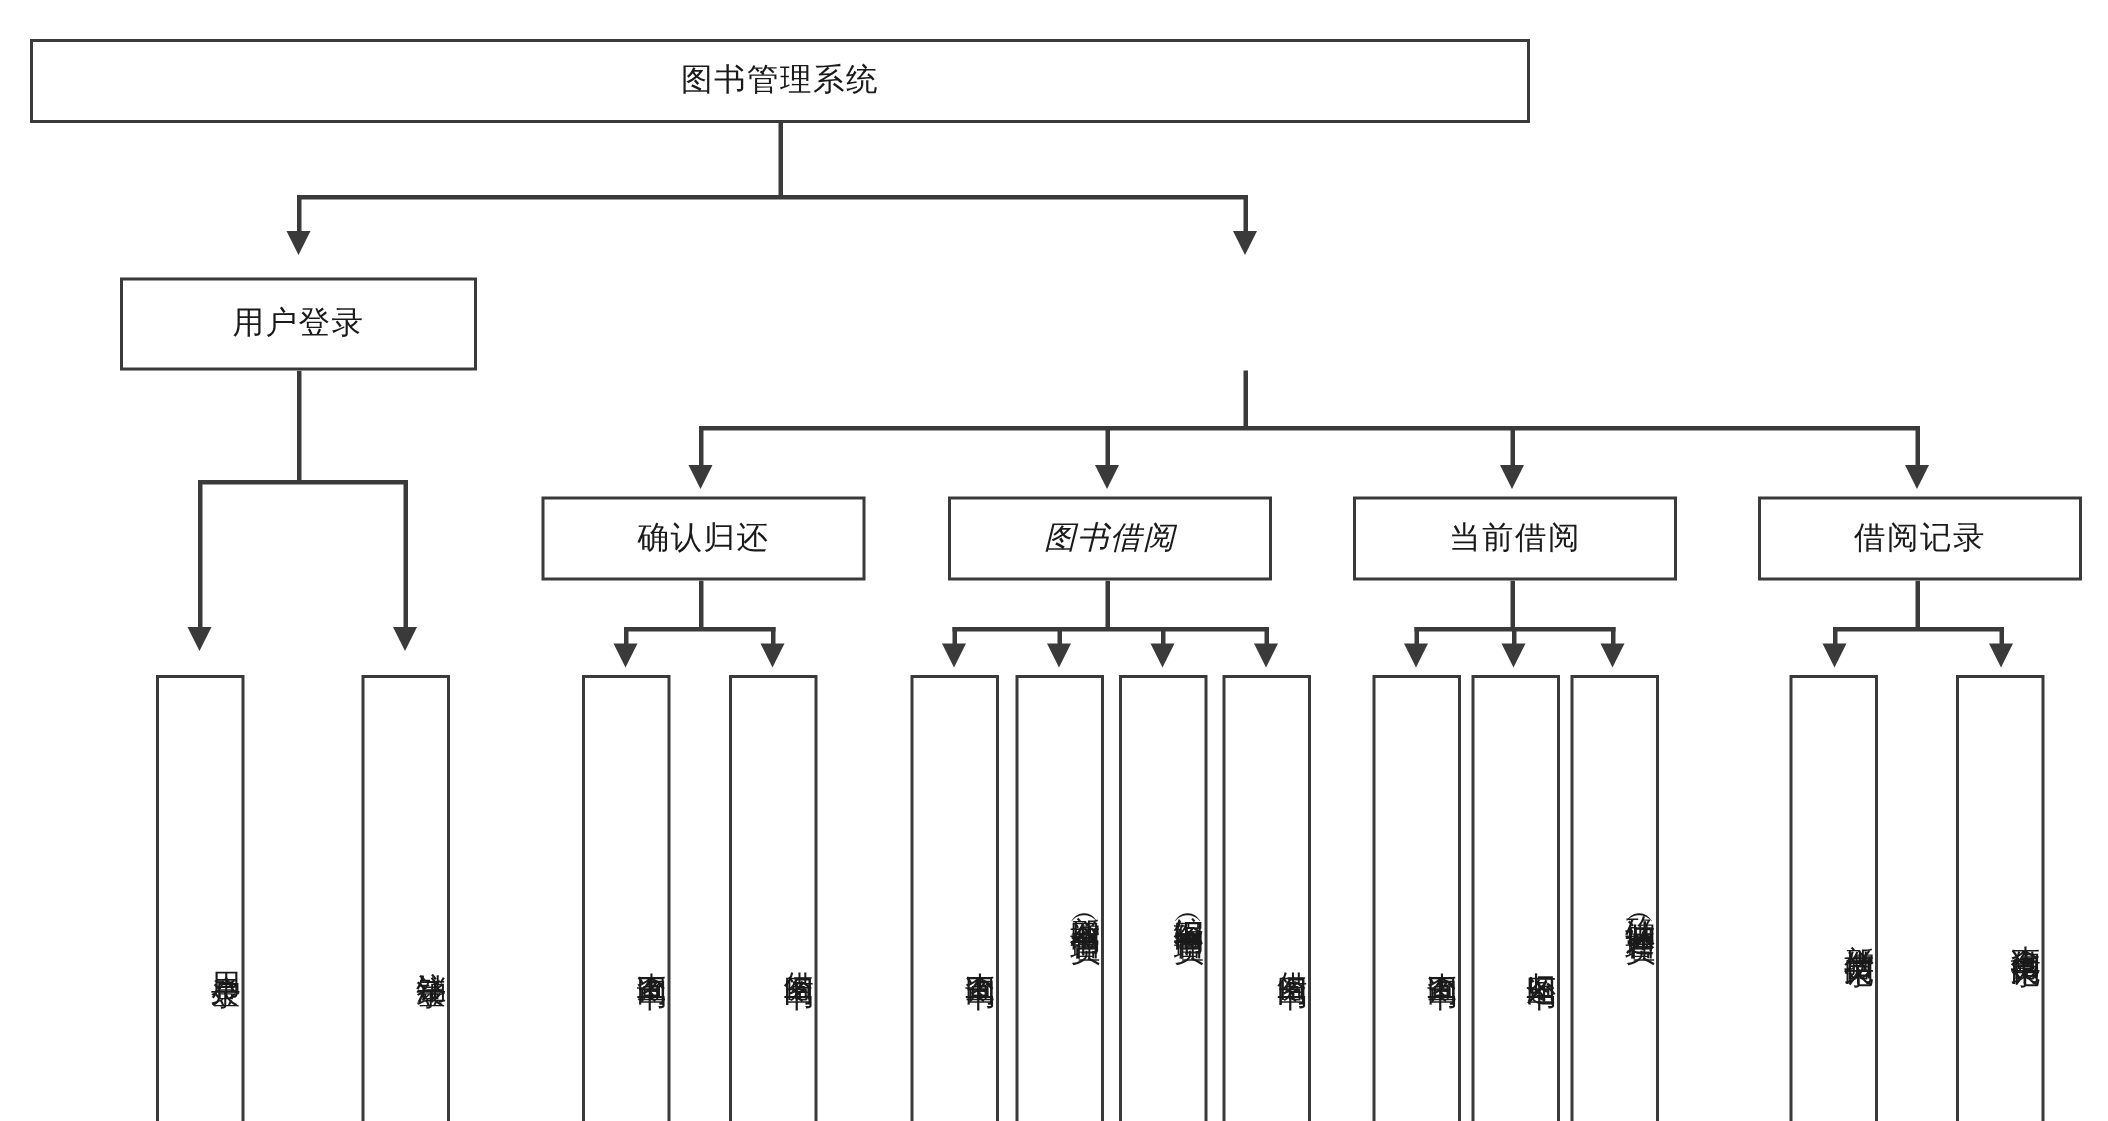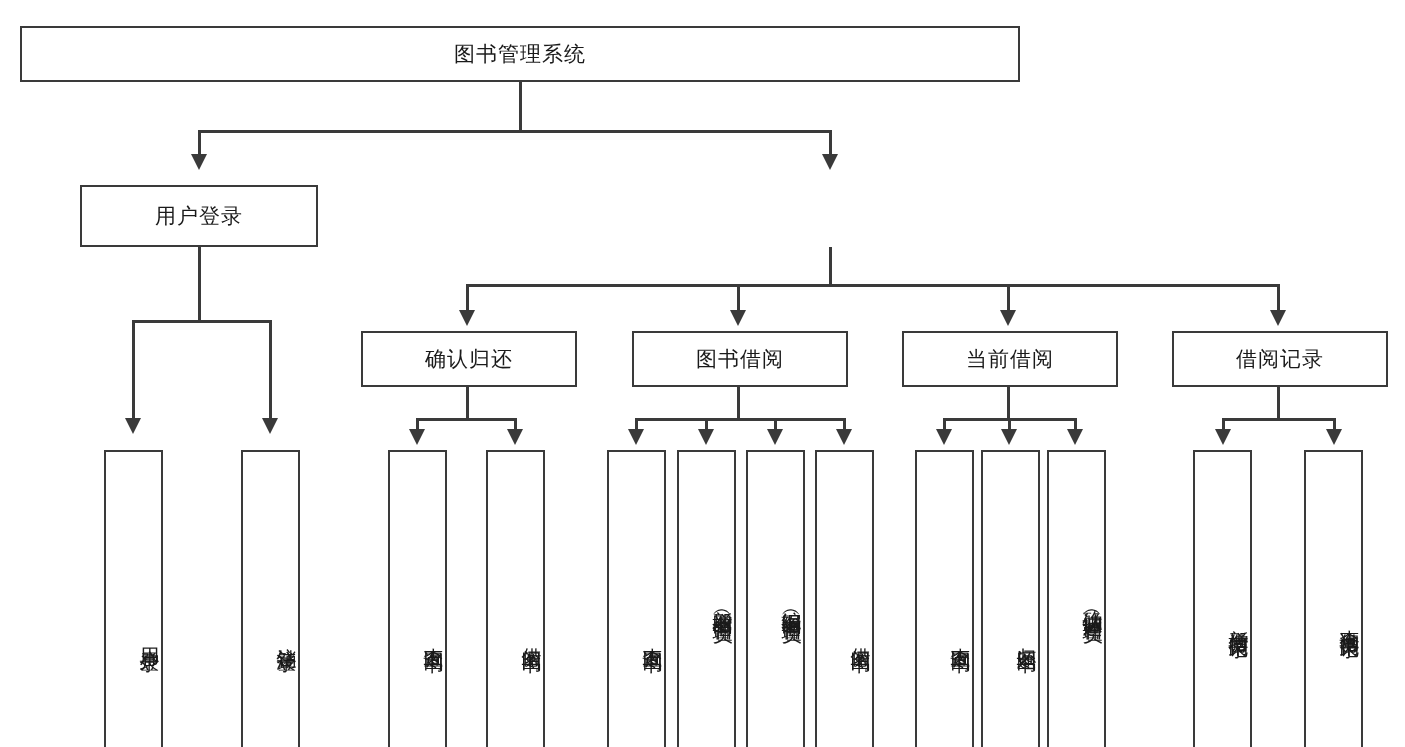--- a/index.html
+++ b/index.html
@@ -144,21 +144,21 @@
 
   <div class="node horiz" style="left:80px; top:171px; width:238px; height:62px;">
     <span class="node-label">用户登录</span>
   </div>
 
 
   <div class="node horiz" style="left:361px; top:317px; width:216px; height:56px;">
     <span class="node-label">确认归还</span>
   </div>
 
-  <div class="node horiz" style="left:632px; top:317px; width:216px; height:56px;">
+  <div class="node horiz" style="left:632px; top:317px; width:216px; height:56px;font-style:italic;">
     <span class="node-label">图书借阅</span>
   </div>
 
   <div class="node horiz" style="left:902px; top:317px; width:216px; height:56px;">
     <span class="node-label">当前借阅</span>
   </div>
 
   <div class="node horiz" style="left:1172px; top:317px; width:216px; height:56px;">
     <span class="node-label">借阅记录</span>
   </div>

